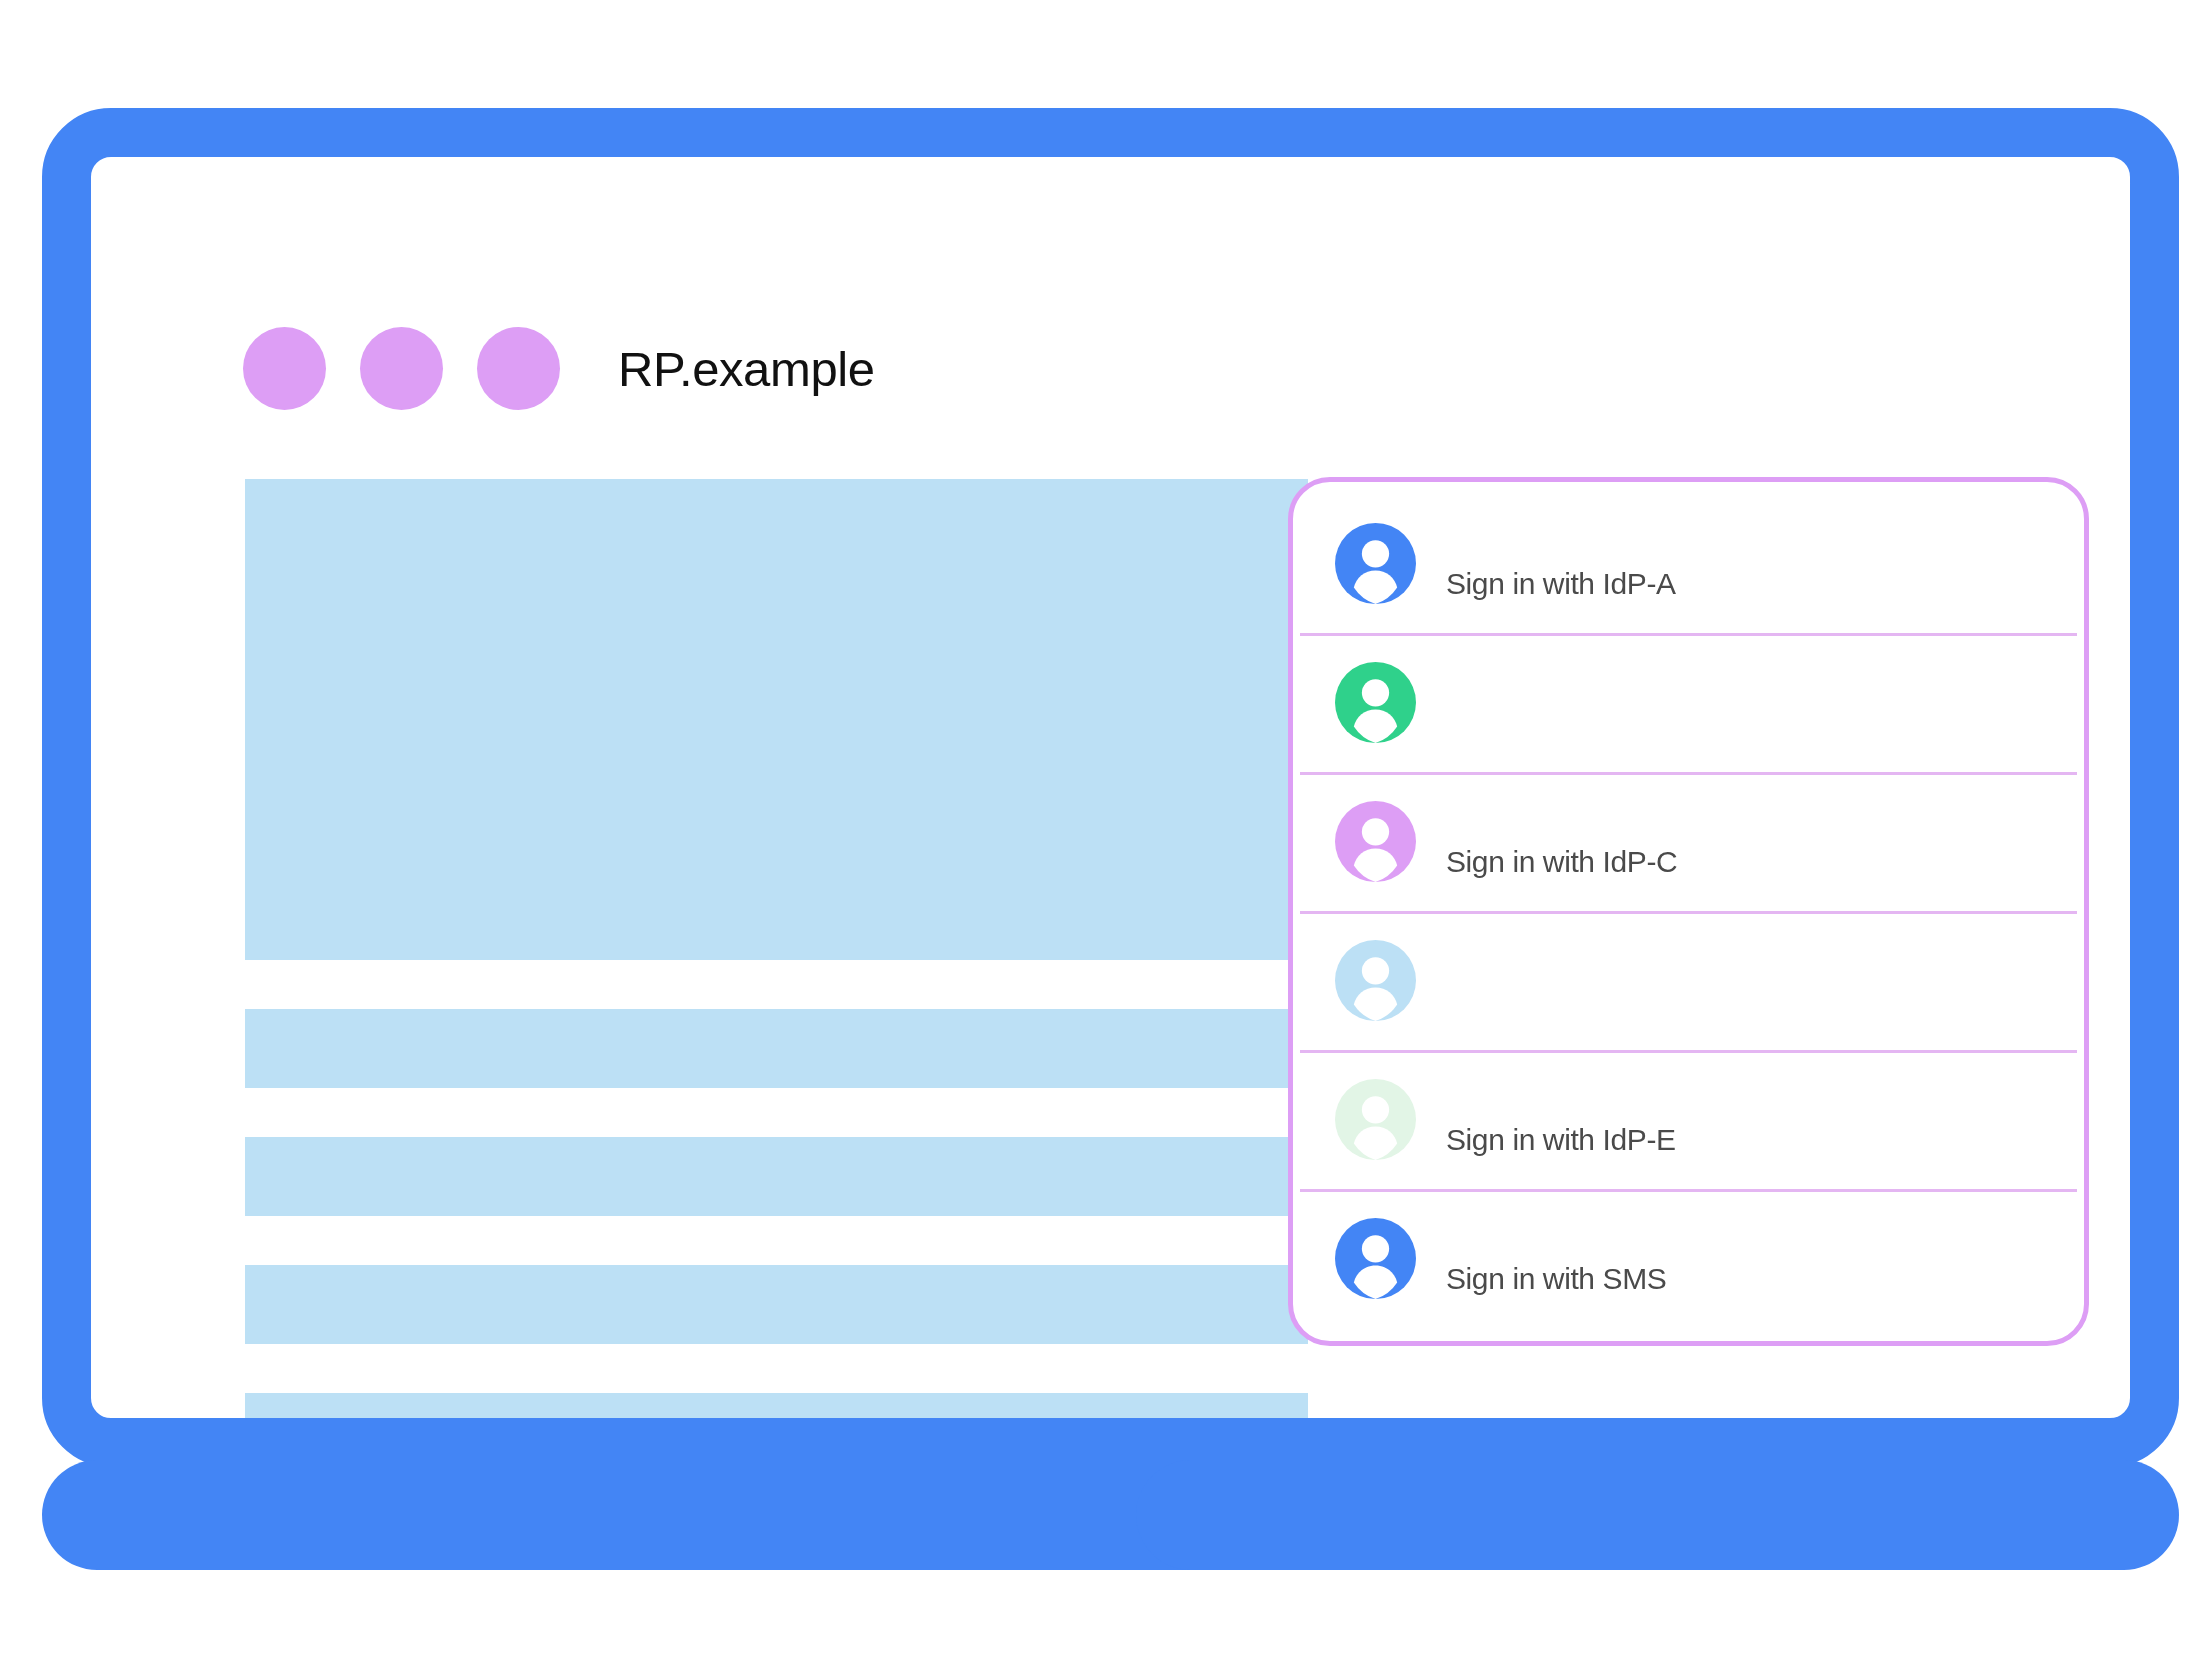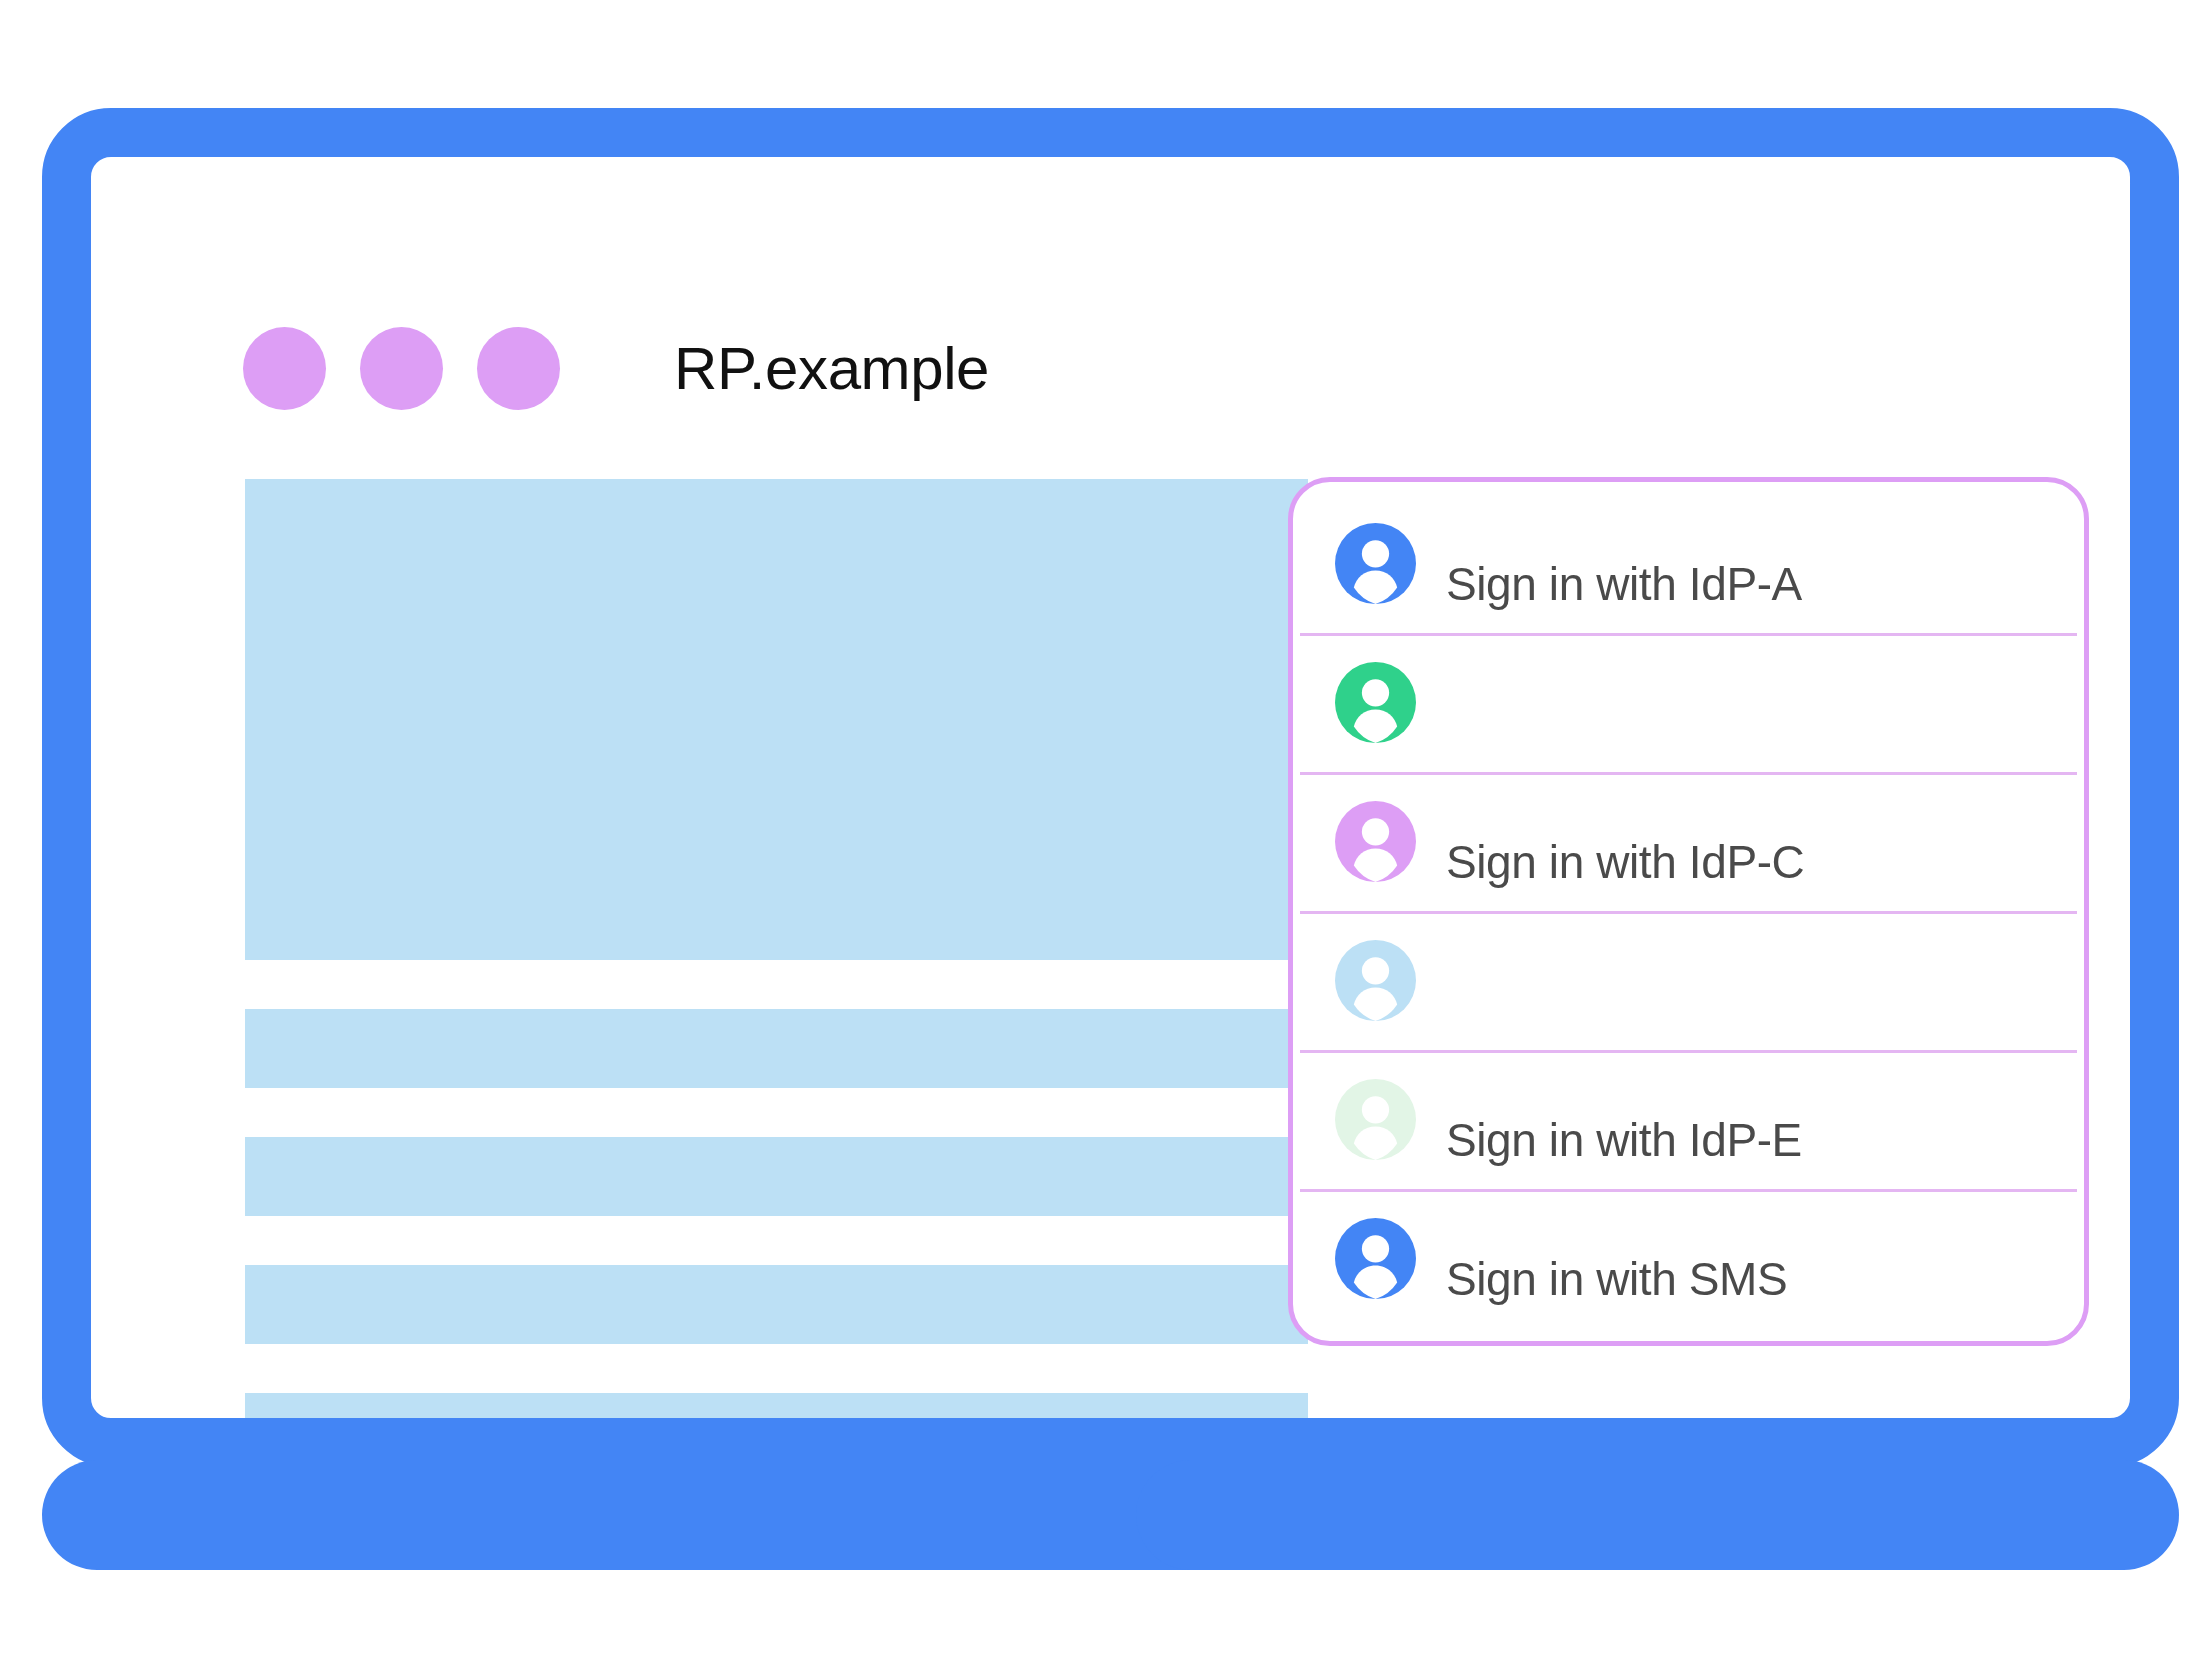--- a/index.html
+++ b/index.html
@@ -79,22 +79,22 @@
   .window-dot {
     width: 83px;
     height: 83px;
     border-radius: 50%;
     background: var(--orchid-dot);
     margin-left: 34px;
     flex: none;
   }
   #window-dot-1 { margin-left: 152px; }
   #app-title {
-    margin-left: 114px;
-    font-size: 60px;
+    margin-left: 58px;
+    font-size: 49px;
     color: #111111;
     letter-spacing: -0.4px;
     white-space: nowrap;
   }
 
   
   #content-skeleton {
     position: absolute;
     left: 154px;
     top: 322px;
@@ -143,21 +143,21 @@
   }
   .avatar {
     width: 81px;
     height: 81px;
     flex: none;
     position: relative;
   }
   .avatar svg { display: block; width: 81px; height: 81px; }
   .account-label {
     margin-left: 30px;
-    font-size: 46px;
+    font-size: 30px;
     color: #4a4a4a;
     letter-spacing: -0.4px;
     white-space: nowrap;
     margin-top: 40px;
   }
 </style>
 </head>
 <body>
 
 <div id="root">

